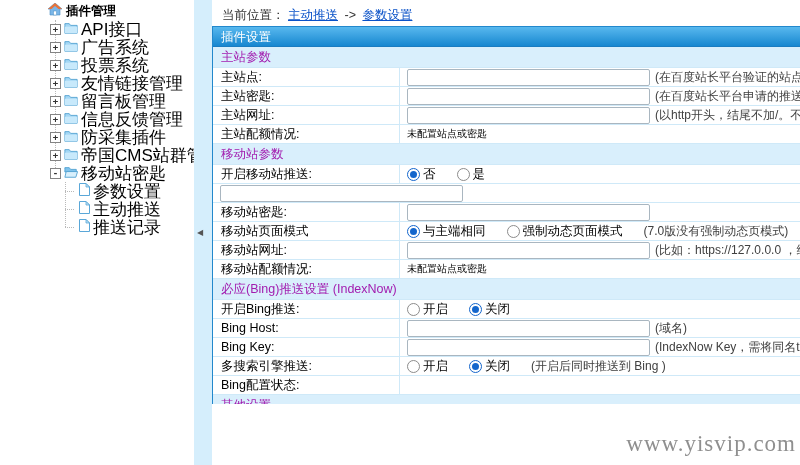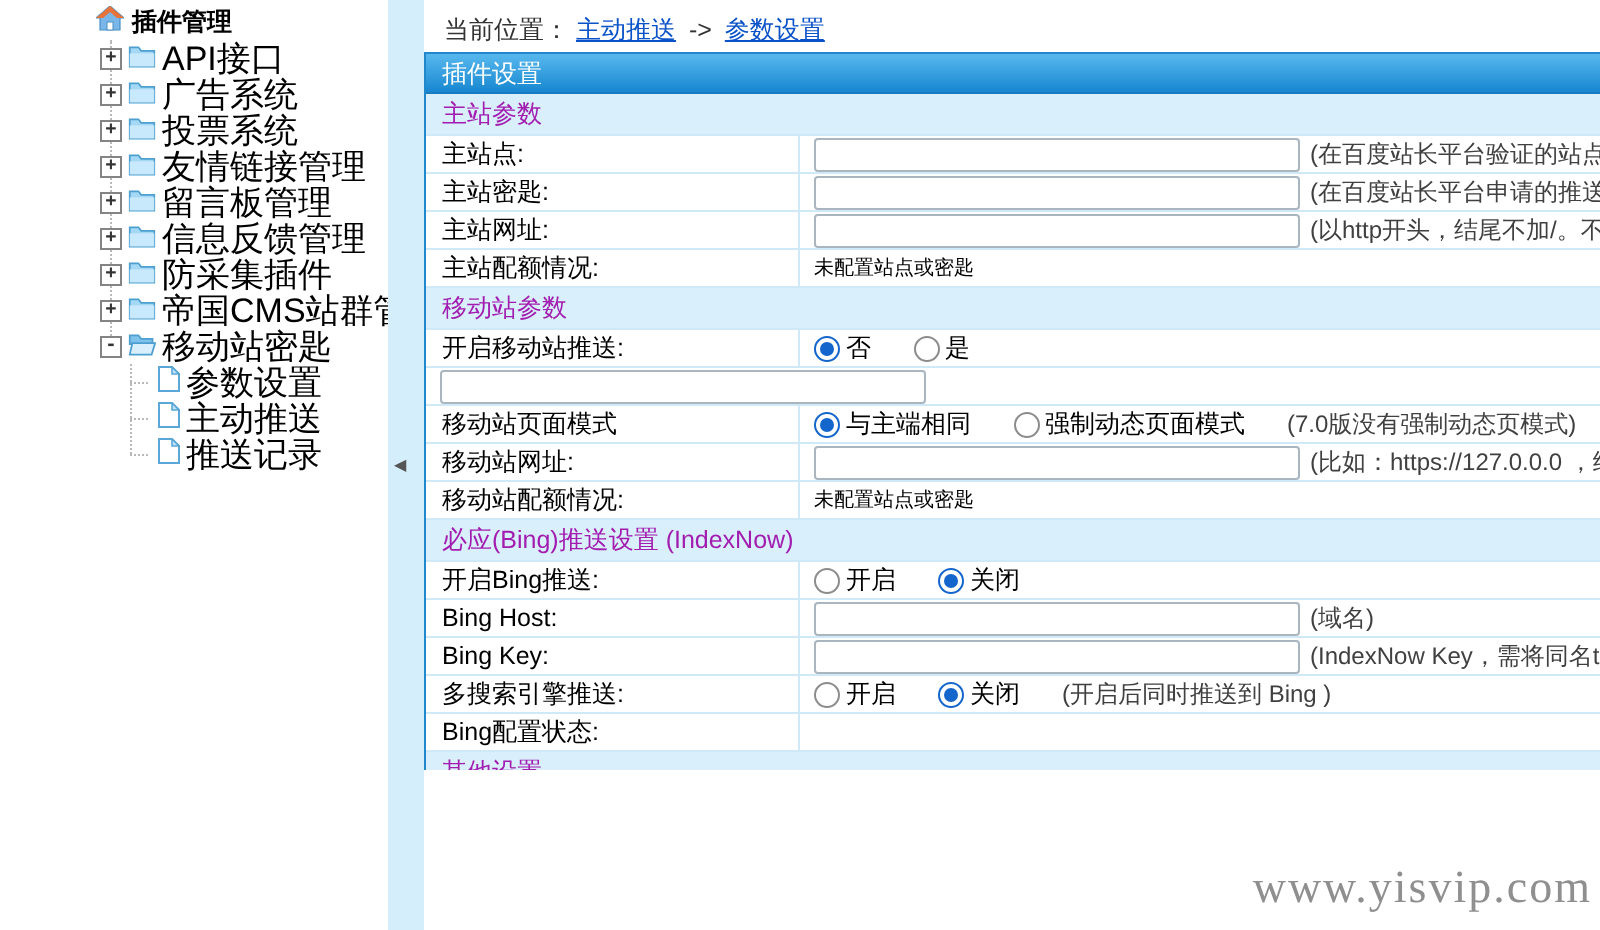--- a/index.html
+++ b/index.html
@@ -229,20 +229,26 @@
                 <span class="opt-label">是</span>
               </span>
             </div>
           </div>
           <div class="form-row">
             <div class="cell-field">
               <input type="text" style="">
             </div>
           </div>
           <div class="form-row">
+            <div class="cell-label">移动站密匙:</div>
+            <div class="cell-field">
+              <input type="text" style="">
+            </div>
+          </div>
+          <div class="form-row">
             <div class="cell-label">移动站页面模式</div>
             <div class="cell-field">
               <span class="radio-opt">
                 <span class="radio checked"></span>
                 <span class="opt-label">与主端相同</span>
               </span>
               <span class="radio-opt">
                 <span class="radio"></span>
                 <span class="opt-label">强制动态页面模式</span>
               </span>

